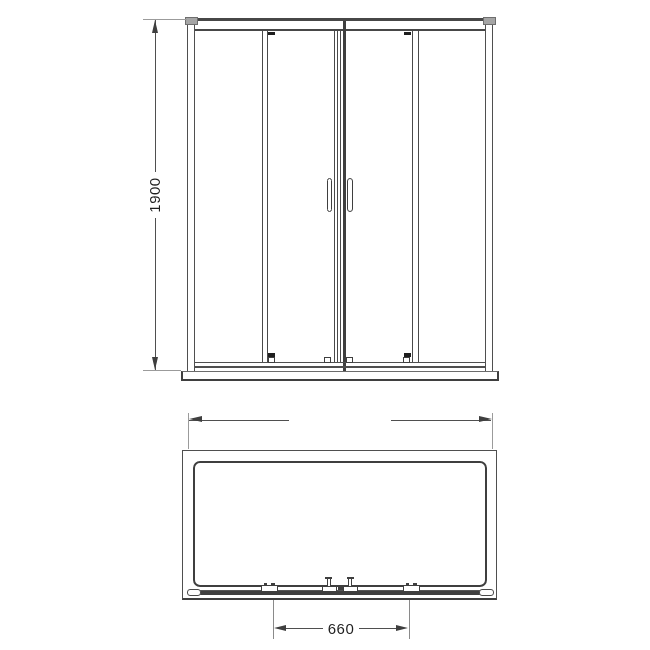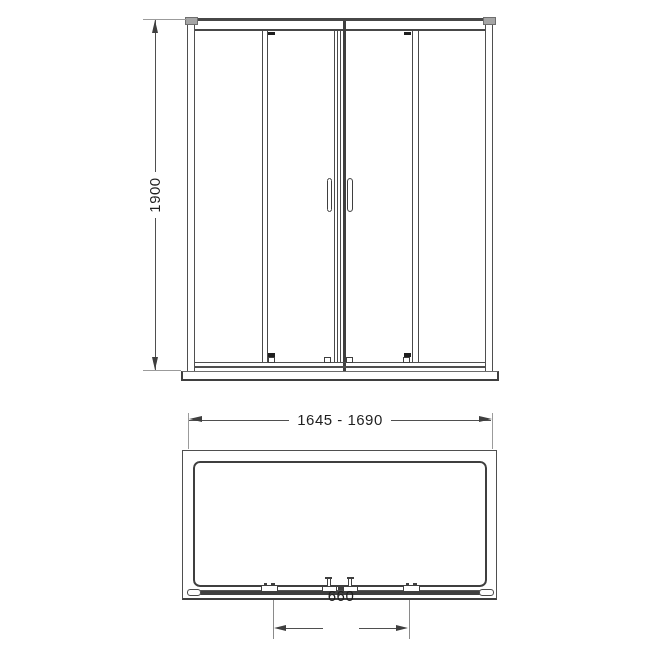--- a/index.html
+++ b/index.html
@@ -75,21 +75,20 @@
   </div>
 
   <div class="grp">
 
     <div class="abs" style="left:188px;top:413px;width:1px;height:36px;background:#9b9b9b;"></div>
     <div class="abs" style="left:491.5px;top:413px;width:1px;height:36px;background:#9b9b9b;"></div>
     <div class="abs" style="left:189px;top:419.5px;width:100px;height:1.2px;background:#4f4f4f;"></div>
     <div class="abs" style="left:391px;top:419.5px;width:100px;height:1.2px;background:#4f4f4f;"></div>
     <div class="ar ar-left" style="left:188.5px;top:416.4px;"></div>
     <div class="ar ar-right" style="left:478.5px;top:416.4px;"></div>
-    <div class="dim-text" style="left:265px;top:411px;width:150px;height:18px;line-height:18px;">1645 - 1690</div>
 
     <div class="abs" style="left:182px;top:450px;width:315px;height:150px;border:1.3px solid #4f4f4f;border-bottom:2.6px solid #3f3f3f;background:#ffffff;"></div>
 
     <div class="abs" style="left:193px;top:461px;width:294px;height:126px;border:2px solid #3f3f3f;border-radius:7px;background:#ffffff;"></div>
 
     <div class="abs" style="left:193px;top:589.5px;width:294px;height:1.1px;background:#555555;"></div>
     <div class="abs" style="left:200px;top:591px;width:280px;height:3.6px;background:#3f3f3f;"></div>
     <div class="abs" style="left:186.5px;top:589px;width:14.5px;height:7px;border:1.3px solid #4a4a4a;border-radius:3px;background:#ffffff;"></div>
     <div class="abs" style="left:479px;top:589px;width:14.5px;height:7px;border:1.3px solid #4a4a4a;border-radius:3px;background:#ffffff;"></div>
 
@@ -109,16 +108,16 @@
     <div class="abs" style="left:402.5px;top:585px;width:17.5px;height:6.5px;border:1.3px solid #3f3f3f;background:#ffffff;"></div>
     <div class="abs" style="left:405.5px;top:582.5px;width:3.5px;height:3px;background:#3f3f3f;"></div>
     <div class="abs" style="left:413px;top:582.5px;width:3.5px;height:3px;background:#3f3f3f;"></div>
 
     <div class="abs" style="left:272.5px;top:600px;width:1px;height:39px;background:#8a8a8a;"></div>
     <div class="abs" style="left:408.5px;top:600px;width:1px;height:39px;background:#8a8a8a;"></div>
     <div class="ar ar-left" style="left:274px;top:625px;border-right-width:12px;"></div>
     <div class="ar ar-right" style="left:396px;top:625px;border-left-width:12px;"></div>
     <div class="abs" style="left:286px;top:628px;width:37px;height:1.2px;background:#4f4f4f;"></div>
     <div class="abs" style="left:359px;top:628px;width:37px;height:1.2px;background:#4f4f4f;"></div>
-    <div class="dim-text" style="left:300px;top:587px;width:82px;height:18px;line-height:18px;">660</div>
+    <div class="dim-text" style="left:300px;top:620px;width:82px;height:18px;line-height:18px;">660</div>
   </div>
 
 </div>
 
 </body></html>

